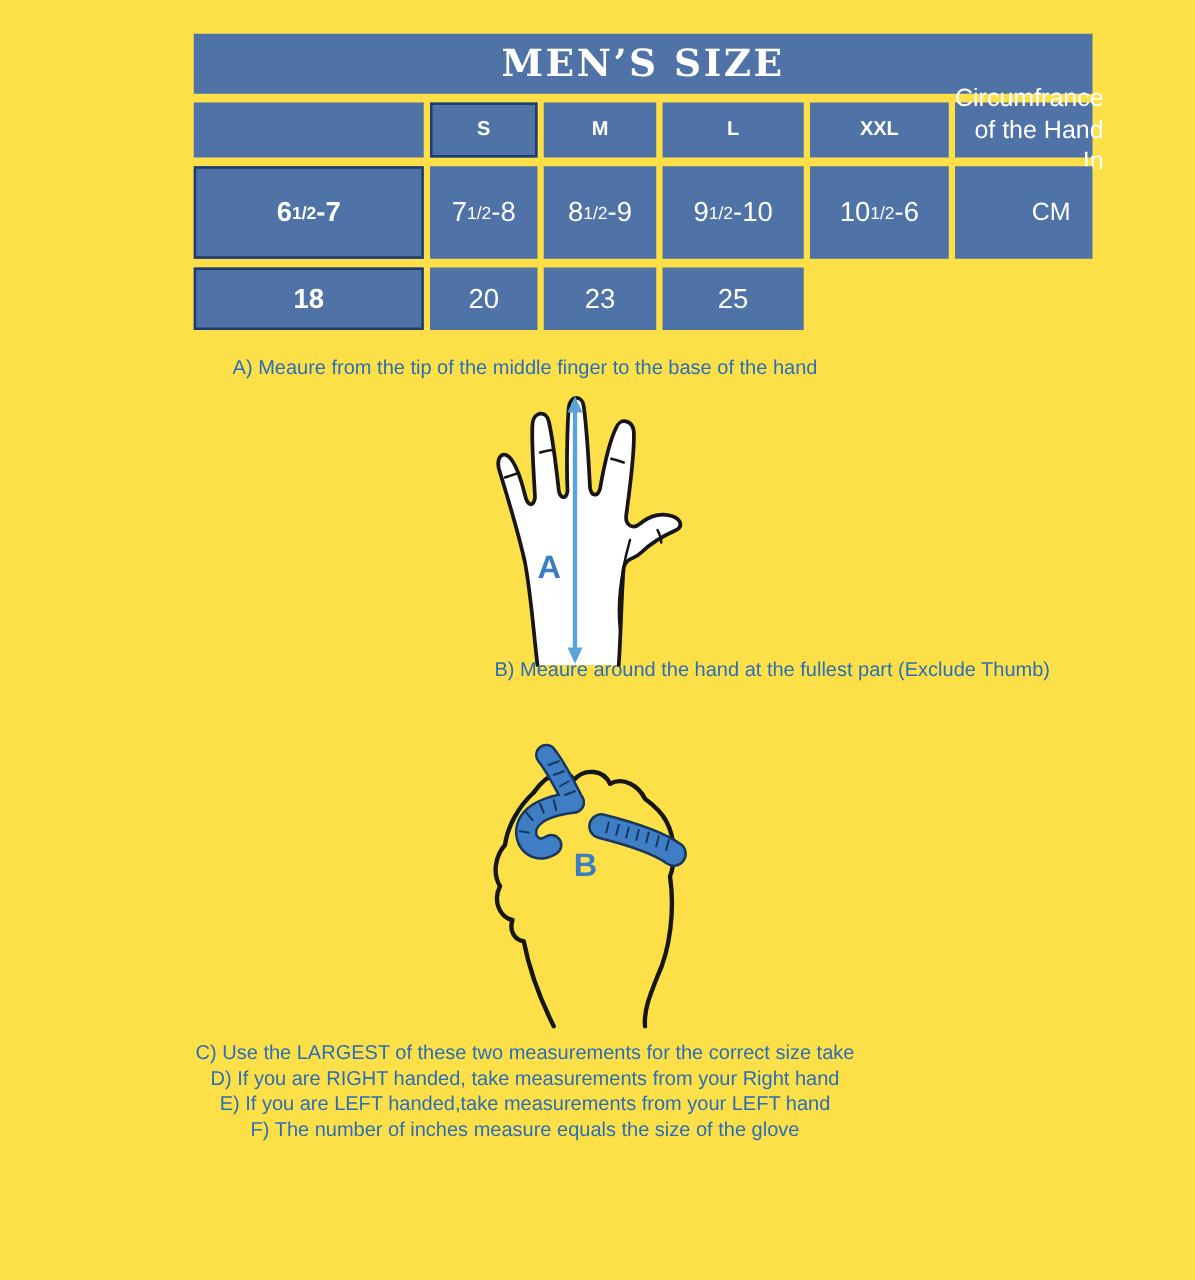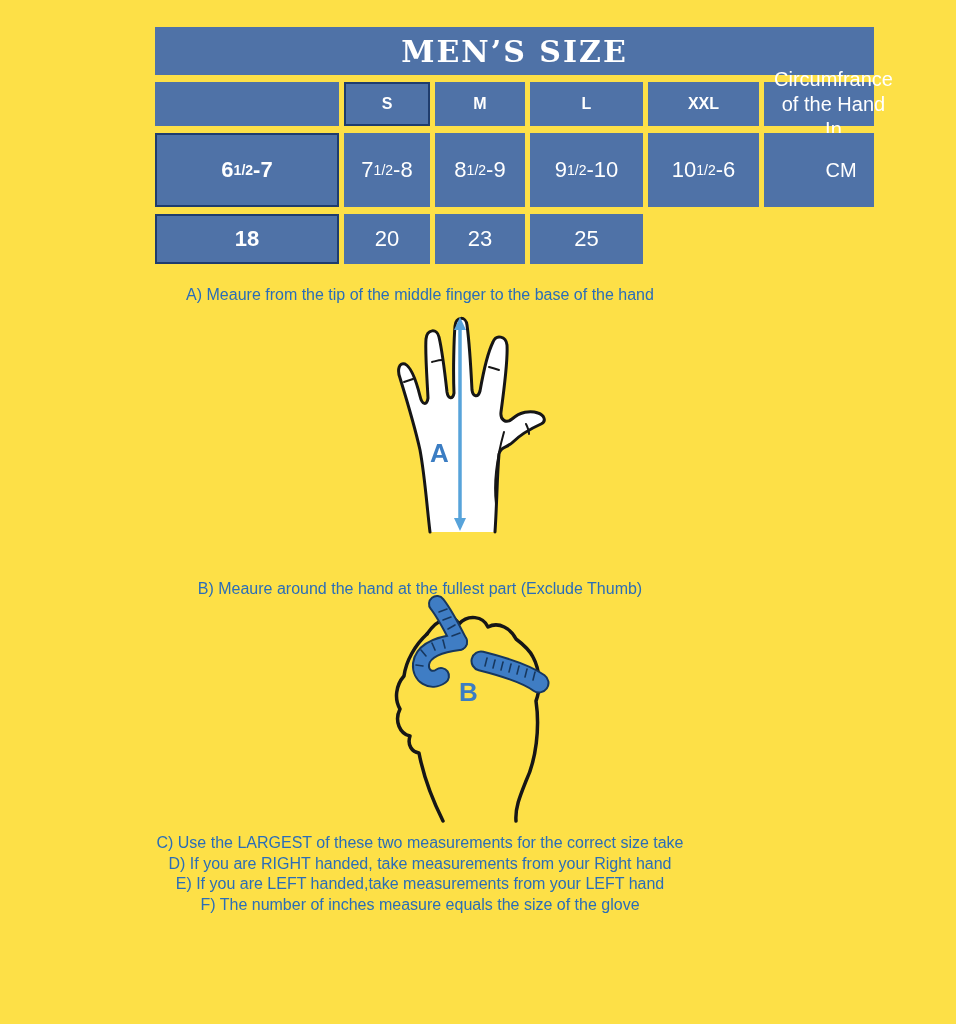--- a/index.html
+++ b/index.html
@@ -19,31 +19,31 @@
     background:var(--table-blue);color:#ffffff;
     display:flex;align-items:center;justify-content:center;
     font-size:22px;box-sizing:border-box;
   }
   .title-cell{
     grid-column:1 / -1;
     font-family:"DejaVu Serif",serif;font-weight:700;
     font-size:30px;letter-spacing:2px;
   }
   .head-cell{font-size:16px;font-weight:700;}
-  .label-cell{font-size:20px;justify-content:flex-start;text-align:center;padding-left:10px;line-height:1.25;}
+  .label-cell{font-size:20px;justify-content:flex-start;text-align:right;line-height:1.25;}
   .cm-label{font-size:20px;padding-left:44px;}
   .hl{border:2px solid var(--highlight-border);font-weight:700;}
   .frac{font-size:14px;font-weight:inherit;}
   
   .instr{
     position:absolute;left:0;width:840px;text-align:center;
     color:var(--text-blue);font-size:16px;
   }
   #instr-a{top:286px;}
-  #instr-b{top:580px;}
+  #instr-b{top:528px;text-align:right;}
   #instr-cdef{top:833px;line-height:20.5px;}
   
   #hand-diagram{position:absolute;left:380px;top:312px;}
   #fist-diagram{position:absolute;left:393px;top:588px;}
   svg text{
     font-family:"Liberation Sans",sans-serif;font-weight:700;
     font-size:26px;fill:var(--label-blue);
   }
 </style>
 </head>

